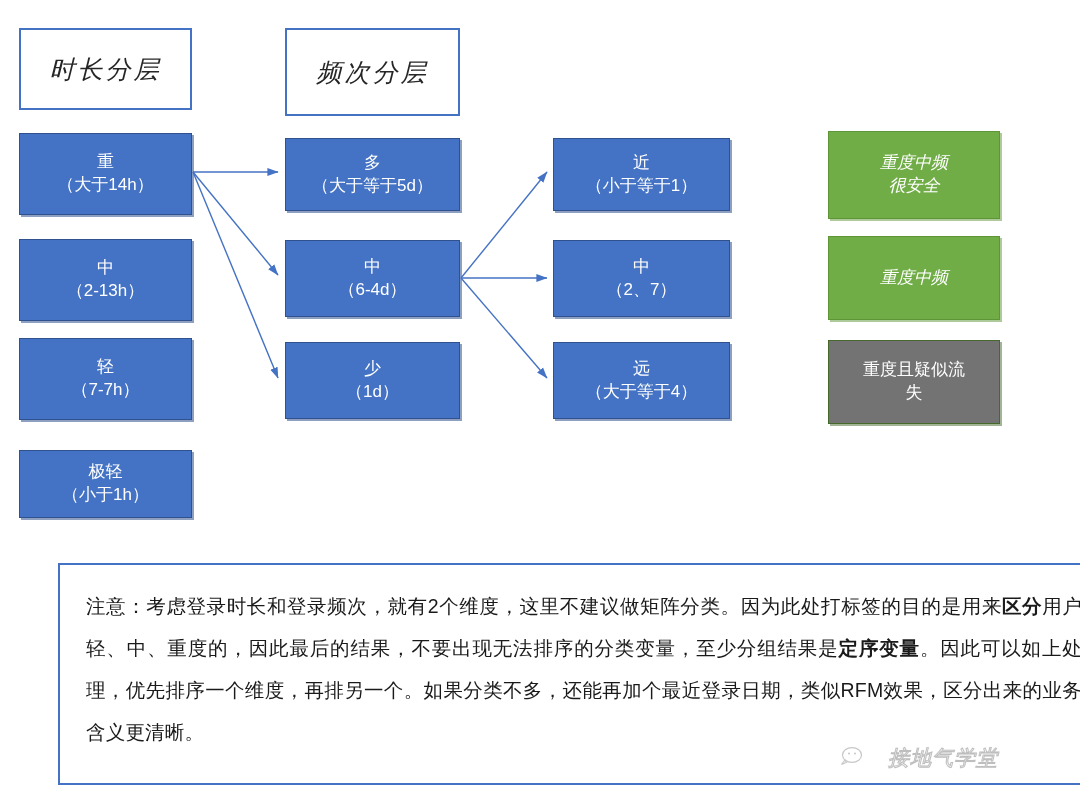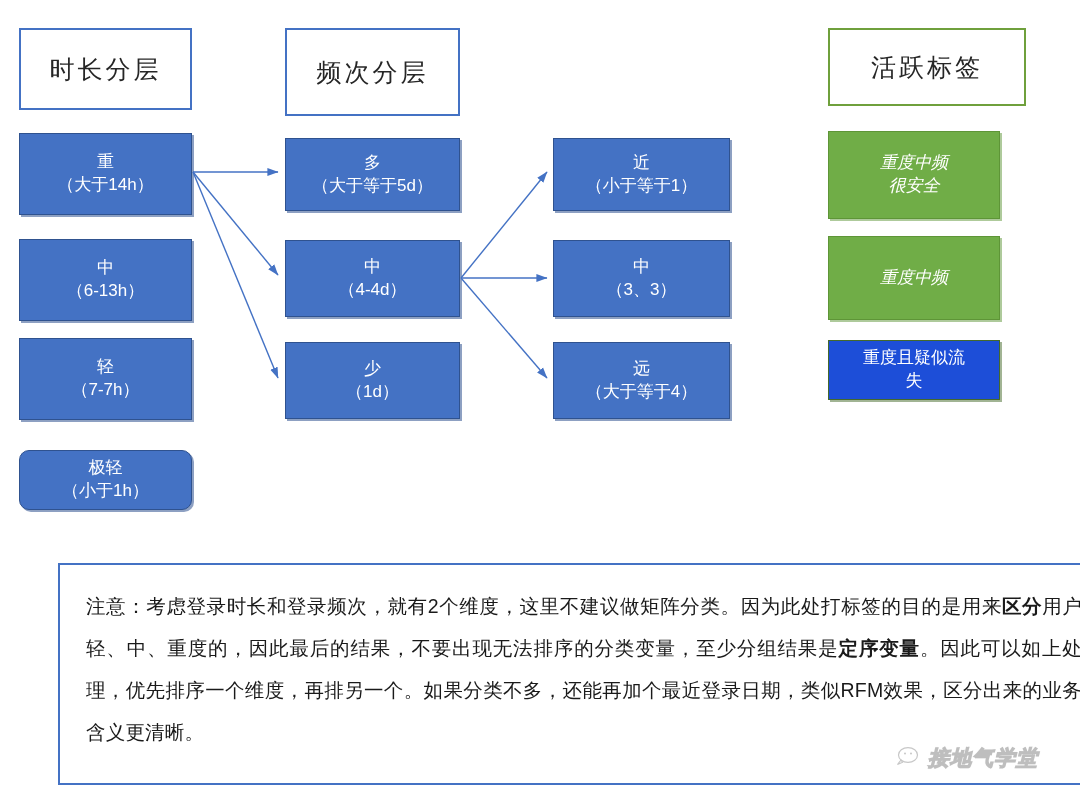--- a/index.html
+++ b/index.html
@@ -28,20 +28,21 @@
     box-sizing: border-box;
     background: #ffffff;
     border: 2px solid #4472C4;
     display: flex;
     align-items: center;
     justify-content: center;
     color: #262626;
     font-size: 25px;
     letter-spacing: 3px;
     white-space: nowrap;
+    font-style: italic;
   }
   .col-header.green {
     border-color: #6FA03C;
   }
 
   
   .node {
     position: absolute;
     box-sizing: border-box;
     display: flex;
@@ -97,27 +98,26 @@
     line-height: 42px;
     color: #1a1a1a;
     text-align: justify;
     letter-spacing: 0.2px;
   }
   #note-text b { font-weight: bold; }
 
   
   #watermark {
     position: absolute;
-    left: 896px;
+    left: 840px;
     top: 744px;
     display: flex;
     align-items: center;
-    gap: 2px;
+    gap: 18px;
     opacity: 0.55;
-    font-weight: bold;
   }
   #watermark .wm-text {
     font-size: 21px;
     color: #ffffff;
     -webkit-text-stroke: 1px #8a8a8a;
     text-shadow: 0 0 1px #9a9a9a;
     letter-spacing: 1px;
     font-family: "Liberation Serif", "DejaVu Serif", serif;
     font-style: italic;
   }
@@ -125,73 +125,72 @@
 </head>
 <body>
 
 <div id="canvas">
 
   <div class="col-header" style="left: 19px; top: 28px; width: 173px; height: 82px; border-color: rgb(68, 114, 196);">时长分层</div>
 
   <div class="col-header" style="left: 285px; top: 28px; width: 175px; height: 88px; border-color: rgb(68, 114, 196);">频次分层</div>
 
 
-  <div class="col-header green" style="left: 828px; top: 28px; width: 198px; height: 78px; border-color: rgb(111, 160, 60);">活跃标签</div>
 
   <div class="node blue" style="left:19px; top:133px; width:173px; height:82px;">
     <span class="l1">重</span>
     <span class="l2">（大于14h）</span>
   </div>
   <div class="node blue" style="left:19px; top:239px; width:173px; height:82px;">
     <span class="l1">中</span>
-    <span class="l2">（6-13h）</span>
+    <span class="l2">（2-13h）</span>
   </div>
   <div class="node blue" style="left:19px; top:338px; width:173px; height:82px;">
     <span class="l1">轻</span>
     <span class="l2">（7-7h）</span>
   </div>
-  <div class="node blue" style="left:19px; top:450px; width:173px; height:60px;border-radius:10px;">
+  <div class="node blue" style="left:19px; top:450px; width:173px; height:68px;">
     <span class="l1">极轻</span>
     <span class="l2">（小于1h）</span>
   </div>
 
   <div class="node blue" style="left:285px; top:138px; width:175px; height:73px;">
     <span class="l1">多</span>
     <span class="l2">（大于等于5d）</span>
   </div>
   <div class="node blue" style="left:285px; top:240px; width:175px; height:77px;">
     <span class="l1">中</span>
-    <span class="l2">（4-4d）</span>
+    <span class="l2">（6-4d）</span>
   </div>
   <div class="node blue" style="left:285px; top:342px; width:175px; height:77px;">
     <span class="l1">少</span>
     <span class="l2">（1d）</span>
   </div>
 
   <div class="node blue" style="left:553px; top:138px; width:177px; height:73px;">
     <span class="l1">近</span>
     <span class="l2">（小于等于1）</span>
   </div>
   <div class="node blue" style="left:553px; top:240px; width:177px; height:77px;">
     <span class="l1">中</span>
-    <span class="l2">（3、3）</span>
+    <span class="l2">（2、7）</span>
   </div>
   <div class="node blue" style="left:553px; top:342px; width:177px; height:77px;">
     <span class="l1">远</span>
     <span class="l2">（大于等于4）</span>
   </div>
 
   <div class="node green" style="left: 828px; top: 131px; width: 172px; height: 88px; background: rgb(112, 173, 71);">
     <span class="l1">重度中频</span>
     <span class="l2">很安全</span>
   </div>
   <div class="node green" style="left: 828px; top: 236px; width: 172px; height: 84px; background: rgb(112, 173, 71);">
     <span class="l1">重度中频</span>
   </div>
-  <div class="node green-dark" style="left: 828px; top: 340px; width: 172px; height: 60px; background: #1d4ed8;">
+  <div class="node green-dark" style="left: 828px; top: 340px; width: 172px; height: 84px; background: #737373;">
     <span class="l1">重度且疑似流</span>
     <span class="l2">失</span>
   </div>
 
   <svg id="arrows" viewBox="0 0 1080 801" xmlns="http://www.w3.org/2000/svg">
     <defs>
       <marker id="ah" markerWidth="9" markerHeight="9" refX="7.6" refY="3.1" orient="auto" markerUnits="strokeWidth">
         <path d="M0,0.3 L8,3.1 L0,5.9 z" fill="#4472C4"></path>
       </marker>
     </defs>

